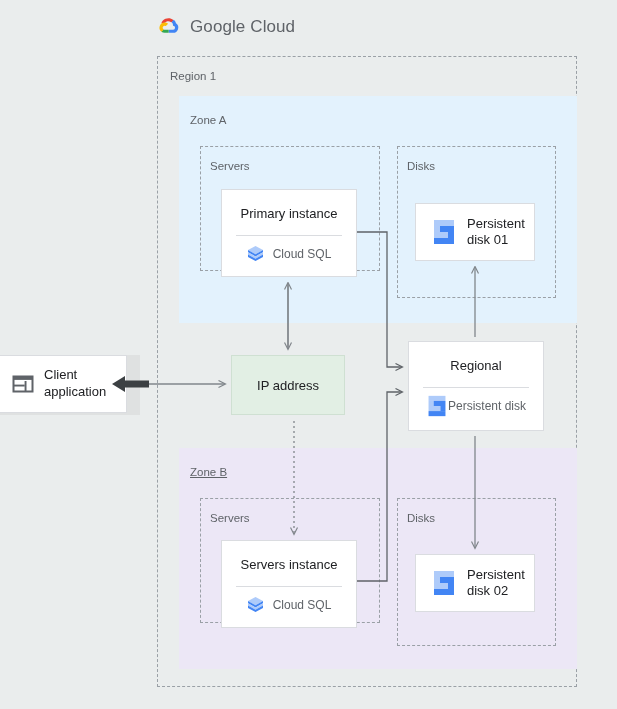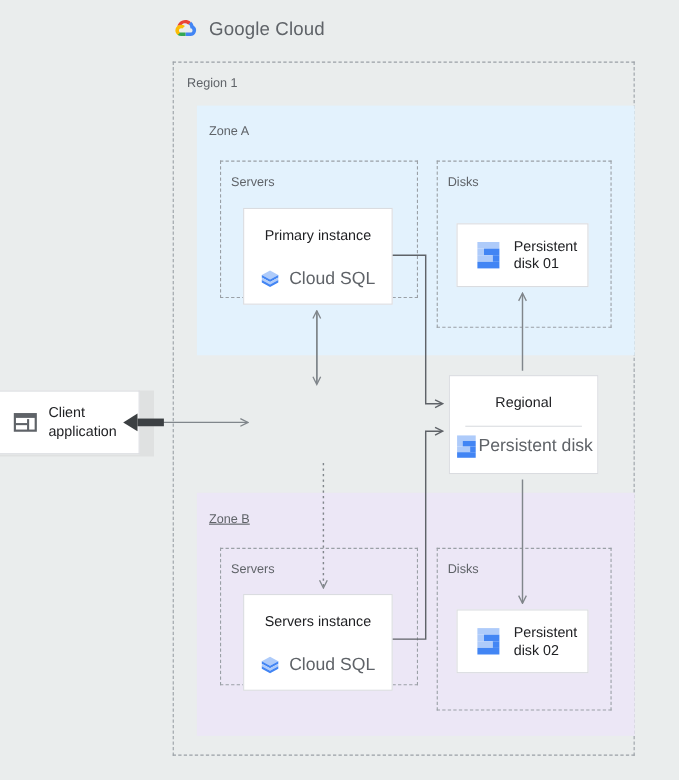--- a/index.html
+++ b/index.html
@@ -92,32 +92,31 @@
   .card-divider {
     height: 1px;
     background: #dadce0;
     margin: 0 14px;
   }
   .card-sub {
     display: flex;
     align-items: center;
     justify-content: center;
     gap: 9px;
-    font-size: 16px;
+    font-size: 12px;
     color: #5f6368;
     white-space: nowrap;
   }
 
   
   .instance {
     width: 136px;
     height: 88px;
     display: flex;
     flex-direction: column;
-    align-items: center;
   }
   .instance .card-title {
     flex: 0 0 auto;
     padding-top: 16px;
     padding-bottom: 14px;
   }
   .instance .card-sub { flex: 1 1 auto; padding-bottom: 4px; }
 
   
   .disk-card {
@@ -335,20 +334,23 @@
           <rect x="9" y="8" width="14" height="6" fill="#4285f4"></rect>
           <rect x="3" y="14" width="14" height="6" fill="#aecbfa"></rect>
           <rect x="17" y="14" width="6" height="6" fill="#4285f4"></rect>
           <rect x="3" y="20" width="20" height="6" fill="#4285f4"></rect>
         </svg>
       </span>
       <span>Persistent disk</span>
     </div>
   </div>
 
+  <div class="ipbox">
+    <span>IP address</span>
+  </div>
 
   <div class="client-shadow"></div>
   <div class="client">
     <span>
       <svg class="icon" width="22" height="22" viewBox="0 0 22 22" aria-hidden="true">
         <rect x="1.5" y="3.5" width="19" height="15" fill="none" stroke="#5f6368" stroke-width="2"></rect>
         <rect x="1.5" y="3.5" width="19" height="3.4" fill="#5f6368"></rect>
         <rect x="12.6" y="8" width="1.9" height="10.5" fill="#5f6368"></rect>
         <rect x="1.5" y="11.6" width="11.2" height="1.9" fill="#5f6368"></rect>
       </svg>

